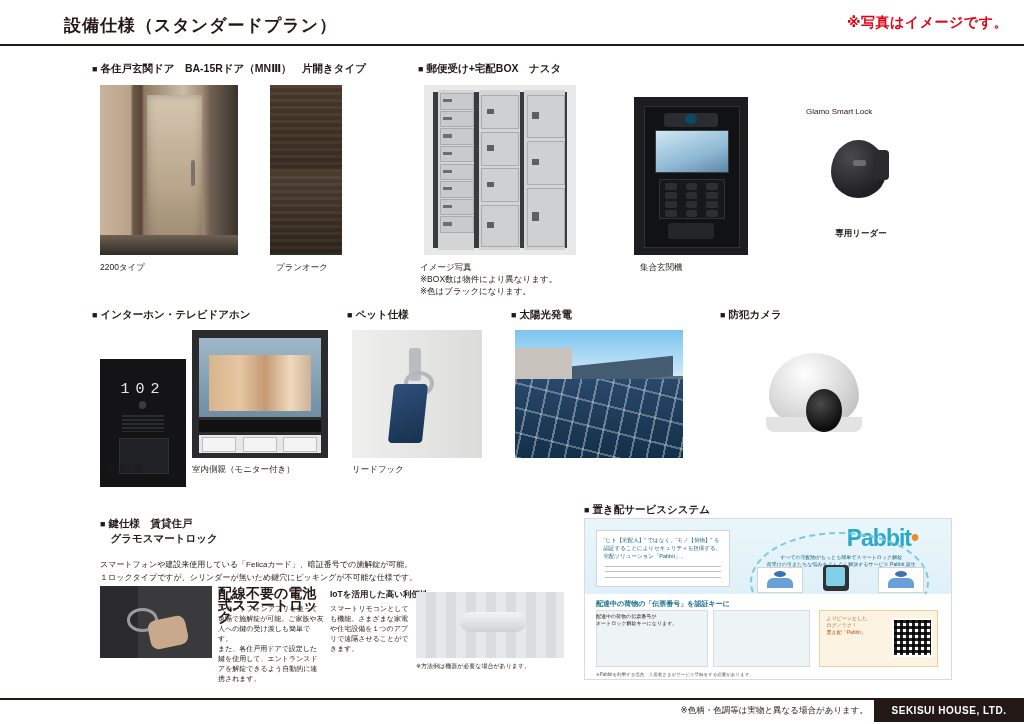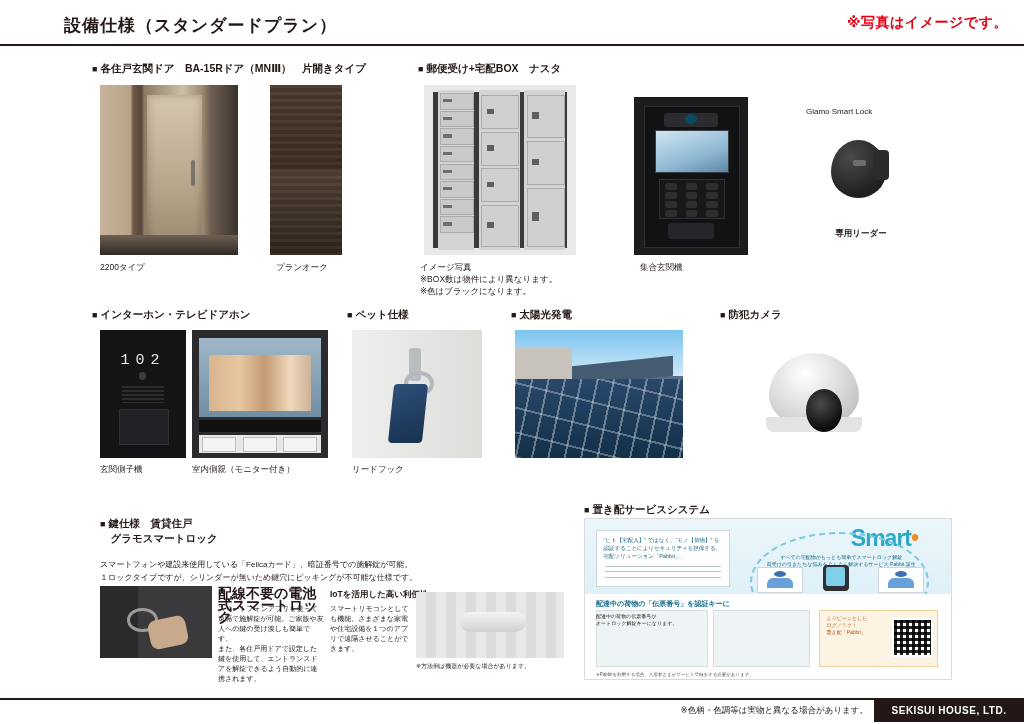--- a/index.html
+++ b/index.html
@@ -91,21 +91,21 @@
   .autolock .kp span{position:absolute;width:18%;height:18%;background:#2c2e32;border-radius:2px;}
   .autolock .card{position:absolute;left:30%;top:80%;width:40%;height:10%;background:#242629;border-radius:3px;}
 
   
   .smartlock{background:#ffffff;}
   .smartlock .body{position:absolute;left:14%;top:16%;width:68%;height:58%;background:radial-gradient(circle at 35% 30%,#4a4a4c,#202022 70%);border-radius:50% 50% 50% 50%/55% 55% 45% 45%;}
   .smartlock .tab{position:absolute;left:66%;top:26%;width:20%;height:30%;background:#2b2b2d;border-radius:4px;}
   .smartlock .led{position:absolute;left:41%;top:36%;width:16%;height:6%;background:#6d6d70;border-radius:2px;}
 
   
-  .icom-out{background:#141416;}
+  .icom-out{background:#141416;margin-top:29px;}
   .icom-out .num{position:absolute;left:0;top:17%;width:100%;text-align:center;color:#e8e8e8;font-size:15px;letter-spacing:6px;font-family:"Liberation Mono",monospace;}
   .icom-out .lens{position:absolute;left:45%;top:33%;width:9%;height:6%;background:#3a3c40;border-radius:50%;}
   .icom-out .grill{position:absolute;left:26%;top:44%;width:48%;height:13%;background:repeating-linear-gradient(180deg,#2b2c2e 0 2px,#141416 2px 4px);}
   .icom-out .panel{position:absolute;left:22%;top:62%;width:56%;height:26%;background:#202124;border:1px solid #2e3034;}
 
   
   .icom-in{background:#2b2b2d;}
   .icom-in .screen{position:absolute;left:5%;top:6%;width:90%;height:62%;background:linear-gradient(180deg,#9fb7c8,#6f8ea4);overflow:hidden;}
   .icom-in .screen .ppl{position:absolute;left:8%;top:22%;width:84%;height:70%;background:linear-gradient(90deg,#d8b48c,#e6c7a2 30%,#c49a74 55%,#efd9bd 80%,#cbb197);}
   .icom-in .bar{position:absolute;left:5%;top:70%;width:90%;height:10%;background:#111;}
@@ -357,21 +357,21 @@
 
   <div class="photo aircon" style="left:416px;top:592px;width:148px;height:66px;">
     <div class="wall"></div>
       <div class="unit"></div>
   </div>
   <div class="tblock" style="left:416px;top:660px;width:160px;font-size:6px;">※方法例は機器が必要な場合があります。</div>
 
   <div class="sec-head" style="left:584px;top:502px;width:260px;">置き配サービスシステム</div>
   <div class="pabbit" style="left:584px;top:518px;width:366px;height:160px;">
     <div class="top"></div>
-    <div class="logo"><span>Smart</span><span class="dot">•</span></div>
+    <div class="logo"><span>Pabbit</span><span class="dot">•</span></div>
     <div class="txtbox">
       <div class="tblock" style="left:5%;top:8%;width:90%;font-size:5.5px;line-height:8px;color:#17607a;">“ヒト【宅配人】” ではなく、“モノ【荷物】” を
 認証することによりセキュリティを担保する、
 宅配ソリューション「Pabbit」。</div>
       <div class="tline" style="top:64%;"></div>
       <div class="tline" style="top:74%;"></div>
       <div class="tline" style="top:84%;"></div>
     </div>
     <div class="tblock" style="left:47%;top:22%;width:46%;font-size:5px;line-height:7px;text-align:center;color:#17607a;">すべての宅配物がもっとも簡単でスマートロック解錠
 荷受けの引きたちな悩みをぐんぐん解決するサービス Pabbit 誕生</div>

